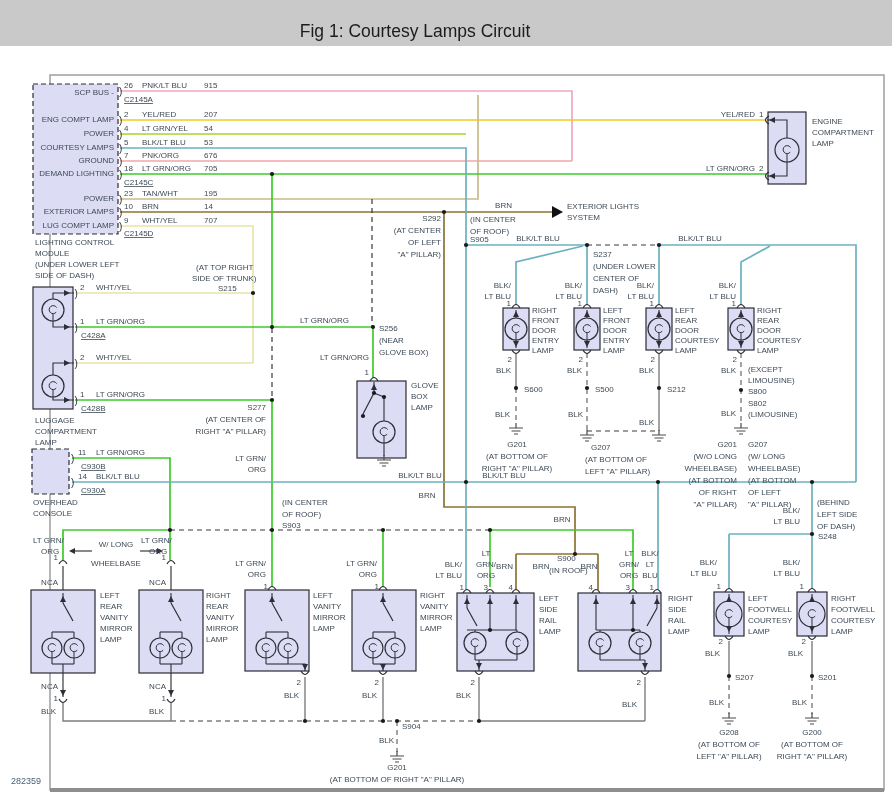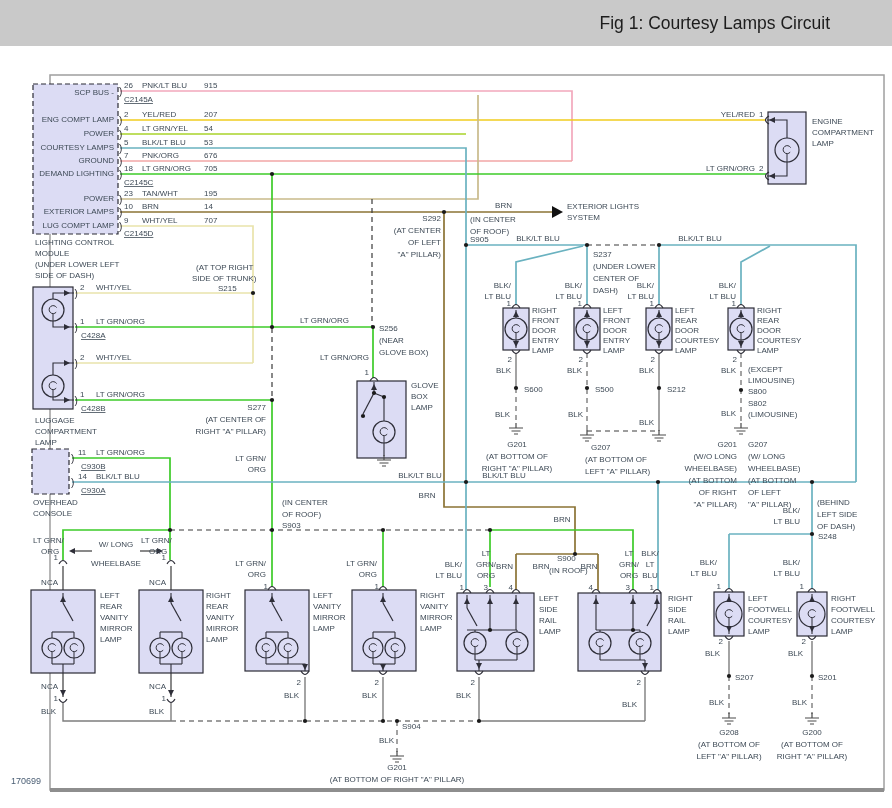--- a/index.html
+++ b/index.html
@@ -1,32 +1,32 @@
 <!DOCTYPE html>
 <html><head>
 <meta charset="utf-8">
 <style>
   html,body{margin:0;padding:0;background:#fff;}
   .page{position:relative;width:892px;height:808px;background:#fff;overflow:hidden;
         font-family:"Liberation Sans",sans-serif;}
   .titlebar{position:absolute;left:0;top:0;width:892px;height:46px;background:#c9c9c9;}
-  .titlebar span{display:block;text-align:right;padding-right:62px;line-height:46px;
-        font-size:17.5px;color:#1c1c1c;}
+  .titlebar span{display:block;text-align:center;padding-right:62px;line-height:46px;
+        font-size:17.5px;color:#1c1c1c;margin-top:8px;}
   .fig-num{position:absolute;left:11px;top:776px;font-size:9px;color:#4a5e74;}
   svg{position:absolute;left:0;top:0;}
   text{font-family:"Liberation Sans",sans-serif;}
 </style>
 </head>
 <body>
 
 <div class="page">
   <div class="titlebar">
     <span>Fig 1: Courtesy Lamps Circuit</span>
   </div>
-  <div class="fig-num">170699</div>
+  <div class="fig-num">282359</div>
   <svg id="diagram" width="892" height="808" viewBox="0 0 892 808">
       <rect x="50" y="75" width="834" height="715" fill="none" stroke="#9f9f9f" stroke-width="1.5"></rect>
       <line x1="50" y1="790" x2="884" y2="790" stroke="#8e8e8e" stroke-width="4"></line>
       <polyline points="120,91 572,91 572,161" fill="none" stroke="#f2a8bc" stroke-width="1.7"></polyline>
       <polyline points="120,161 572,161" fill="none" stroke="#f2a6a6" stroke-width="1.7"></polyline>
       <polyline points="120,120 766,120" fill="none" stroke="#f0cd1e" stroke-width="1.7"></polyline>
       <polyline points="120,134 466,134" fill="none" stroke="#a9d32a" stroke-width="1.7"></polyline>
       <polyline points="120,199 478,199 478,95" fill="none" stroke="#c9ba8b" stroke-width="1.7"></polyline>
       <polyline points="120,226 253,226 253,363" fill="none" stroke="#e9e3ab" stroke-width="1.7"></polyline>
       <polyline points="75,293 253,293" fill="none" stroke="#e9e3ab" stroke-width="1.7"></polyline>

